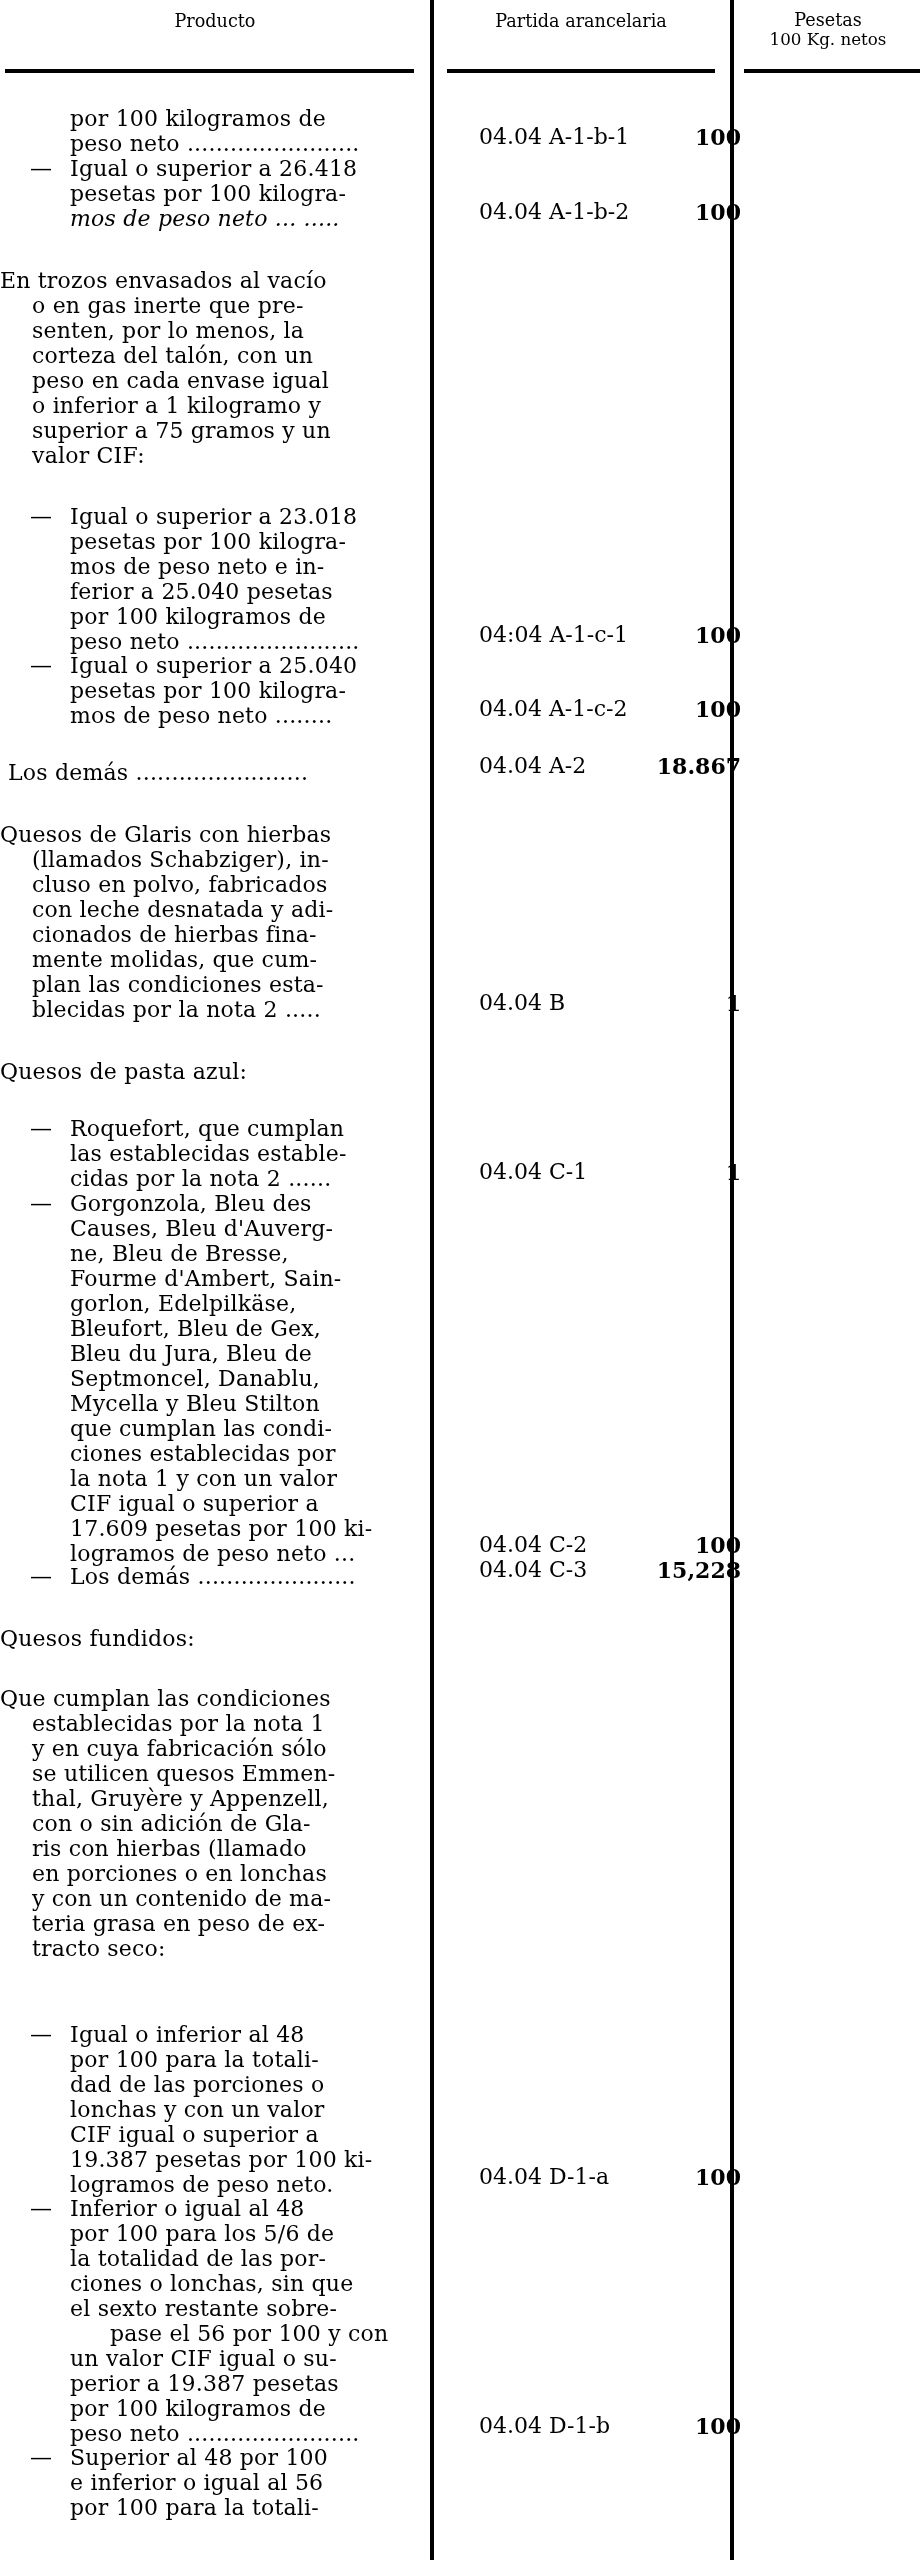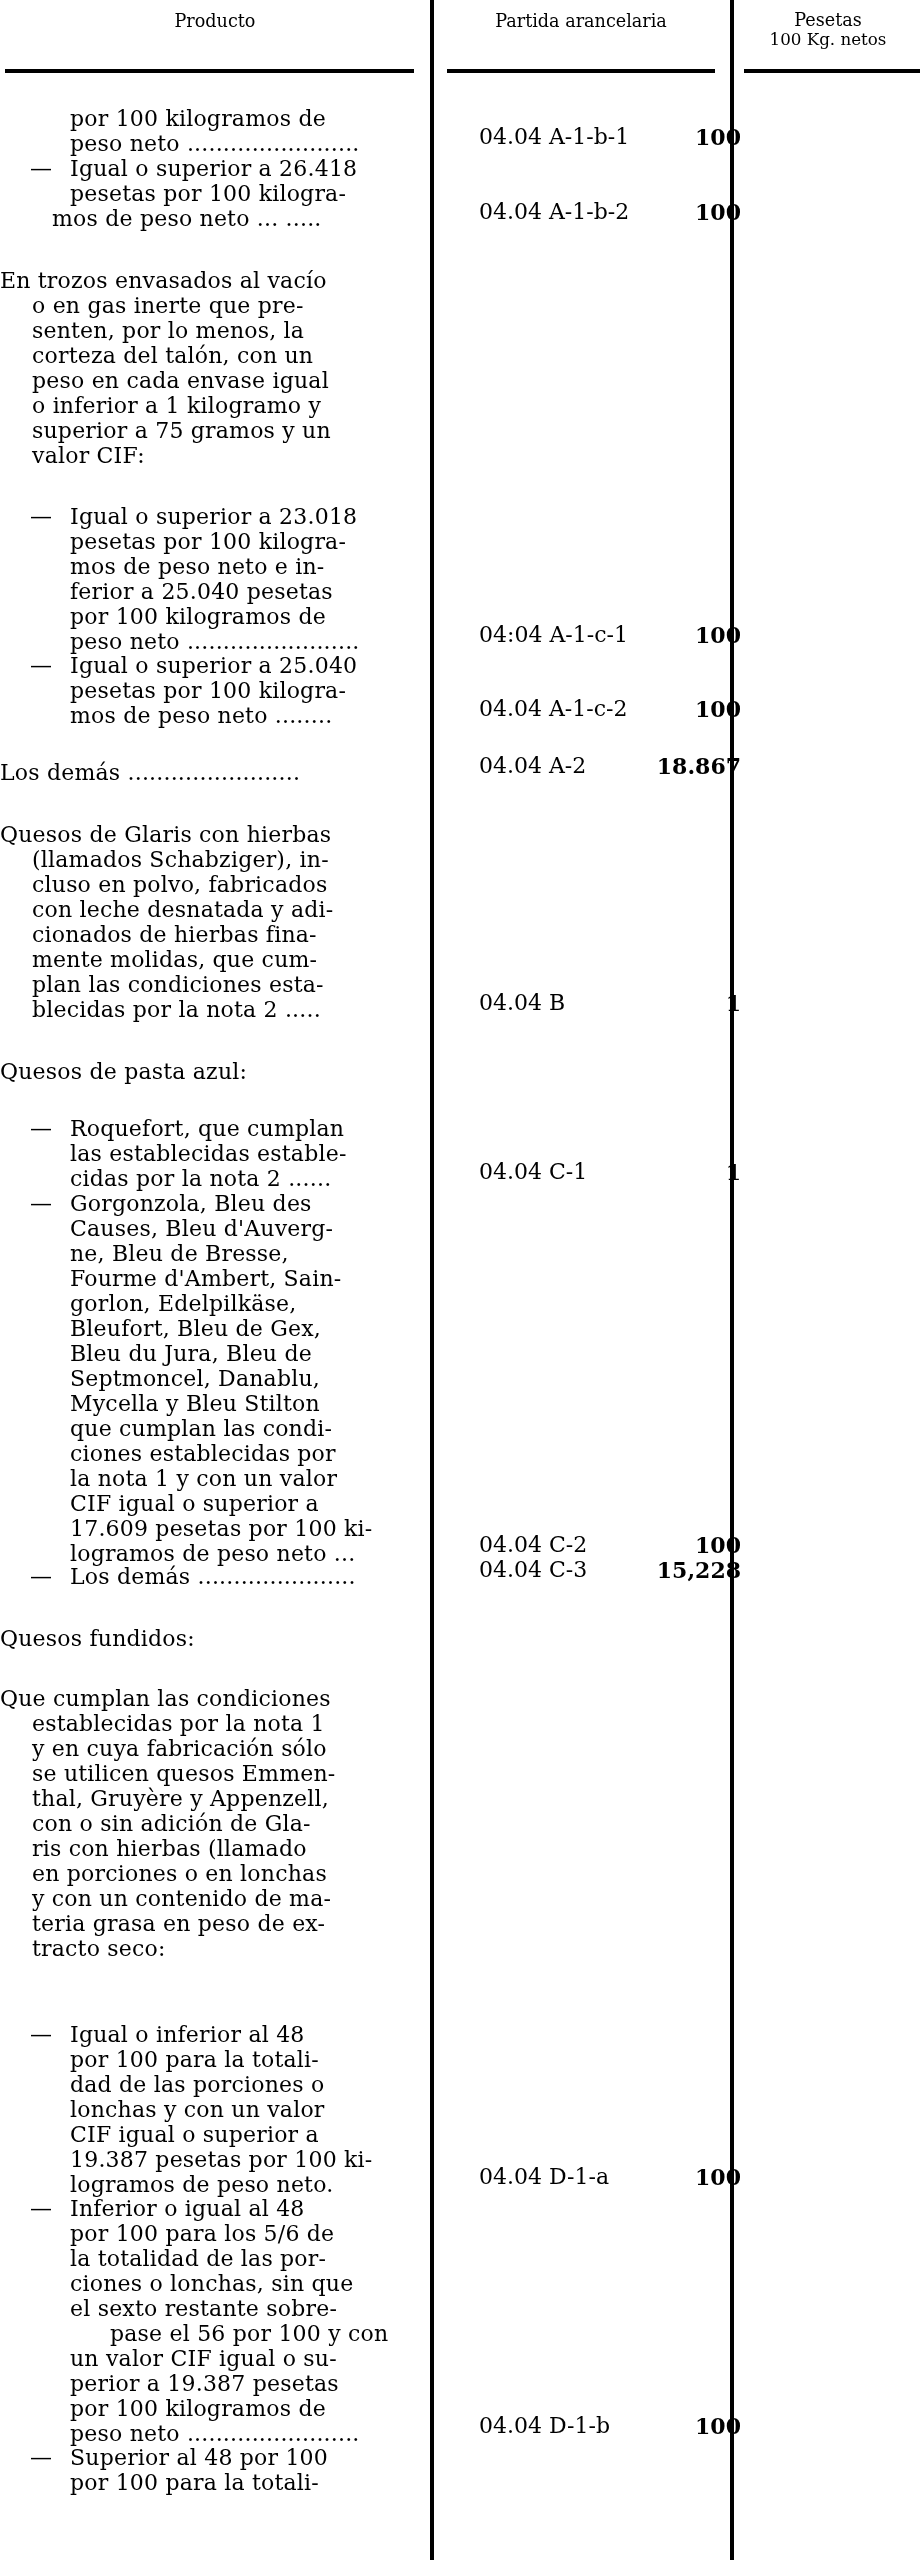--- a/index.html
+++ b/index.html
@@ -48,21 +48,21 @@
   <div class="hrule r3"></div>
 
   <div class="col1" id="col1">
       <div class="block" style="position: absolute; top: 0px; left: 0px; width: 415px; line-height: 25px;">
         <span class="ln" style="padding-left: 70px;">por 100 kilogramos de</span>
         <span class="ln" style="padding-left: 70px;">peso neto ........................</span>
       </div>
       <div class="block" style="position: absolute; top: 50px; left: 0px; width: 415px; line-height: 25px;">
         <span class="ln" style="padding-left: 70px;">Igual o superior a 26.418</span>
         <span class="ln" style="padding-left: 70px;">pesetas por 100 kilogra-</span>
-        <span class="ln" style="padding-left: 52px;">mos de peso neto ... .....</span>
+        <span class="ln" style="padding-left: 70px; font-style: italic;">mos de peso neto ... .....</span>
         <span class="dash" style="top: 0px;">—</span>
       </div>
       <div class="block" style="position: absolute; top: 162px; left: 0px; width: 415px; line-height: 25px;">
         <span class="ln" style="padding-left: 0px;">En trozos envasados al vacío</span>
         <span class="ln" style="padding-left: 32px;">o en gas inerte que pre-</span>
         <span class="ln" style="padding-left: 32px;">senten, por lo menos, la</span>
         <span class="ln" style="padding-left: 32px;">corteza del talón, con un</span>
         <span class="ln" style="padding-left: 32px;">peso en cada envase igual</span>
         <span class="ln" style="padding-left: 32px;">o inferior a 1 kilogramo y</span>
         <span class="ln" style="padding-left: 32px;">superior a 75 gramos y un</span>
@@ -76,21 +76,21 @@
         <span class="ln" style="padding-left: 70px;">por 100 kilogramos de</span>
         <span class="ln" style="padding-left: 70px;">peso neto ........................</span>
         <span class="dash" style="top: 0px;">—</span>
       </div>
       <div class="block" style="position: absolute; top: 547px; left: 0px; width: 415px; line-height: 25px;">
         <span class="ln" style="padding-left: 70px;">Igual o superior a 25.040</span>
         <span class="ln" style="padding-left: 70px;">pesetas por 100 kilogra-</span>
         <span class="ln" style="padding-left: 70px;">mos de peso neto ........</span>
         <span class="dash" style="top: 0px;">—</span>
       </div>
-      <div class="block" style="position: absolute; top: 654px; left: 0px; width: 415px; line-height: 25px;">
+      <div class="block" style="position: absolute; top: 654px; left: 8px; width: 415px; line-height: 25px;">
         <span class="ln" style="padding-left: 0px;">Los demás ........................</span>
       </div>
       <div class="block" style="position: absolute; top: 716px; left: 0px; width: 415px; line-height: 25px;">
         <span class="ln" style="padding-left: 0px;">Quesos de Glaris con hierbas</span>
         <span class="ln" style="padding-left: 32px;">(llamados Schabziger), in-</span>
         <span class="ln" style="padding-left: 32px;">cluso en polvo, fabricados</span>
         <span class="ln" style="padding-left: 32px;">con leche desnatada y adi-</span>
         <span class="ln" style="padding-left: 32px;">cionados de hierbas fina-</span>
         <span class="ln" style="padding-left: 32px;">mente molidas, que cum-</span>
         <span class="ln" style="padding-left: 32px;">plan las condiciones esta-</span>
@@ -161,20 +161,21 @@
         <span class="ln" style="padding-left: 70px;">el sexto restante sobre-</span>
         <span class="ln" style="padding-left: 110px;">pase el 56 por 100 y con</span>
         <span class="ln" style="padding-left: 70px;">un valor CIF igual o su-</span>
         <span class="ln" style="padding-left: 70px;">perior a 19.387 pesetas</span>
         <span class="ln" style="padding-left: 70px;">por 100 kilogramos de</span>
         <span class="ln" style="padding-left: 70px;">peso neto ........................</span>
         <span class="dash" style="top: 0px;">—</span>
       </div>
       <div class="block" style="position: absolute; top: 2339px; left: 0px; width: 415px; line-height: 25px;">
         <span class="ln" style="padding-left: 70px;">Superior al 48 por 100</span>
+        <span class="ln" style="padding-left: 70px;">e inferior o igual al 56</span>
         <span class="ln" style="padding-left: 70px;">por 100 para la totali-</span>
         <span class="dash" style="top: 0px;">—</span>
       </div>
     </div>
   <div id="col23">
       <div class="code" style="top: 128px; line-height: 18.6px;">04.04 A-1-b-1</div>
       <div class="rate" style="top: 128px; line-height: 18.6px;">100</div>
       <div class="code" style="top: 203px; line-height: 18.6px;">04.04 A-1-b-2</div>
       <div class="rate" style="top: 203px; line-height: 18.6px;">100</div>
       <div class="code" style="top: 626px; line-height: 18.6px;">04:04 A-1-c-1</div>

